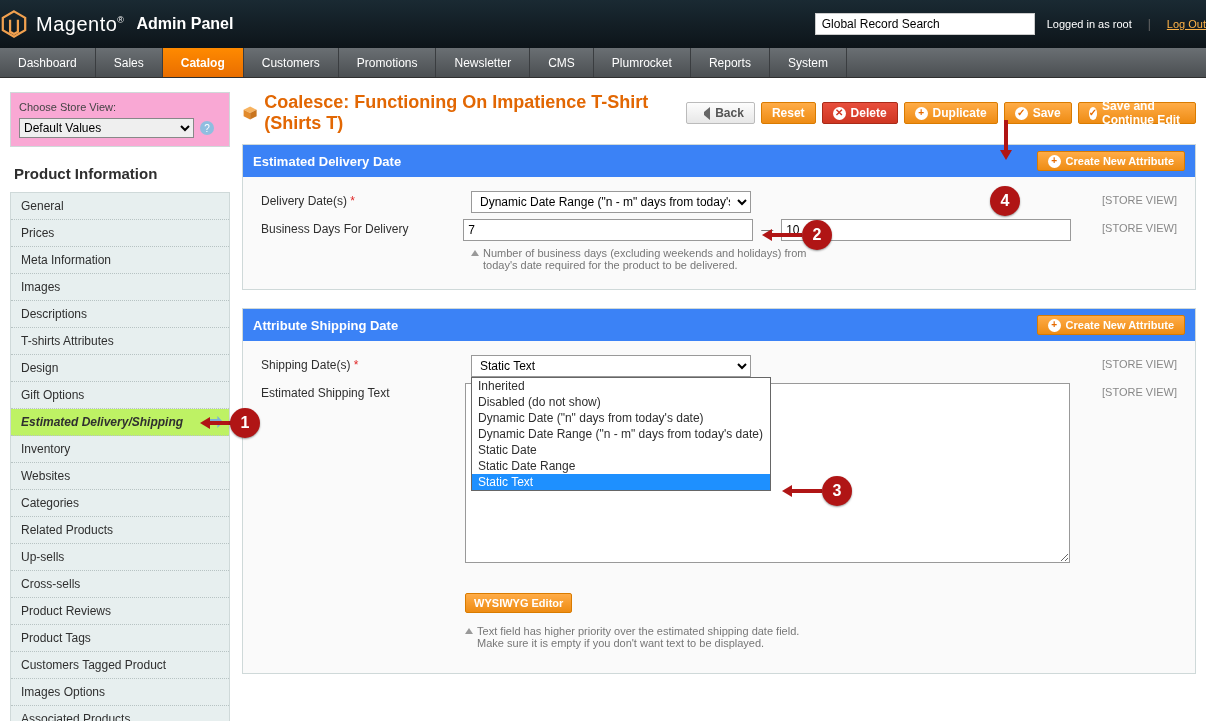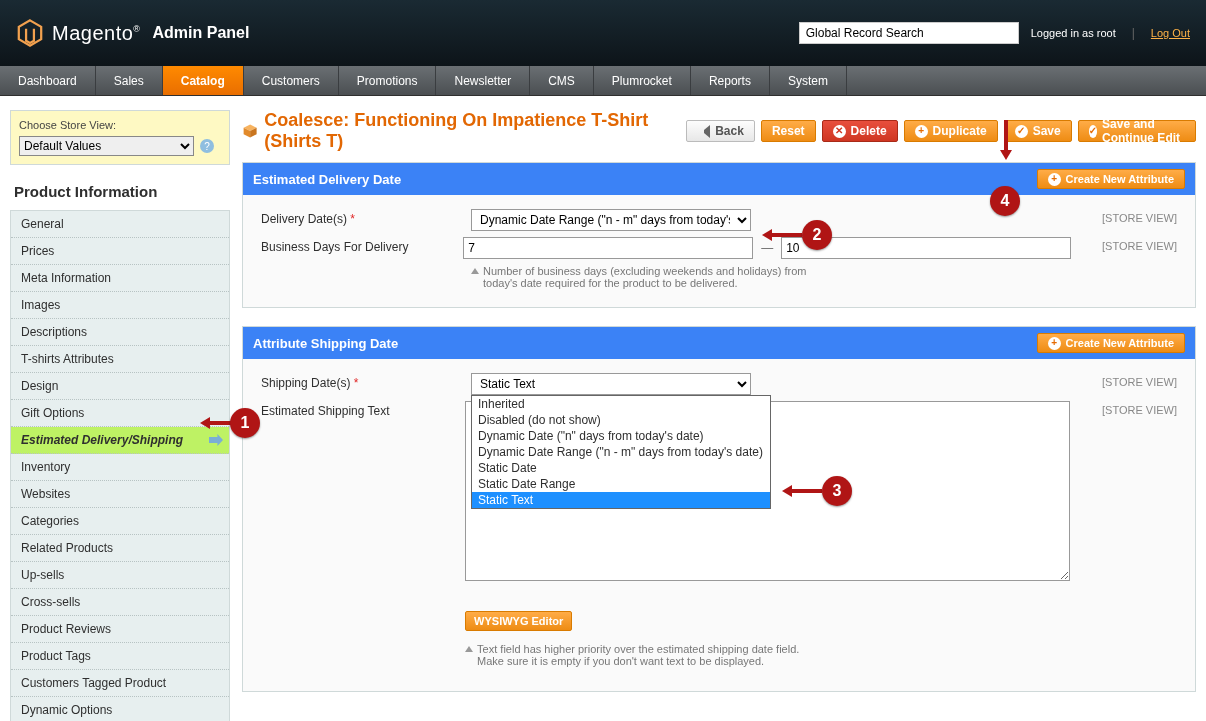--- a/index.html
+++ b/index.html
@@ -1,19 +1,19 @@
 <!DOCTYPE html>
 <html><head>
 <meta charset="utf-8">
 <style>
 * { margin: 0; padding: 0; box-sizing: border-box; }
 body { font-family: Arial, Helvetica, sans-serif; font-size: 12px; background: #fff; color: #2f2f2f; }
 
 
-.header { background: linear-gradient(to bottom, #1a2a33 0%, #0d1419 100%); height: 66px; display: flex; align-items: center; padding: 0 16px; }
+.header { background: linear-gradient(to bottom, #1a2a33 0%, #0d1419 100%); height: 48px; display: flex; align-items: center; padding: 0 0; }
 .logo-wrap { display: flex; align-items: center; gap: 8px; }
 .logo-icon { width: 28px; height: 28px; }
 .logo-text { color: #fff; font-size: 20px; font-weight: 300; letter-spacing: 0.5px; }
 .logo-text .tm { font-size: 9px; vertical-align: super; }
 .logo-sub { color: #fff; font-size: 16px; font-weight: 700; margin-left: 4px; }
 .header-right { margin-left: auto; display: flex; align-items: center; gap: 12px; }
 .global-search { width: 220px; height: 22px; padding: 2px 6px; border: 1px solid #ccc; font-size: 12px; }
 .header-user { color: #fff; font-size: 11px; }
 .logout { color: #ffb347; text-decoration: underline; font-size: 11px; }
 .sep { color: #666; margin: 0 4px; }
@@ -22,21 +22,21 @@
 .mainnav { background: linear-gradient(to bottom, #6a6f73 0%, #4b4f52 100%); height: 30px; display: flex; border-bottom: 1px solid #2f2f2f; }
 .mainnav-item { color: #fff; padding: 0 18px; line-height: 30px; font-size: 12px; border-right: 1px solid #3a3d40; cursor: pointer; }
 .mainnav-item.active { background: linear-gradient(to bottom, #ff8a00 0%, #e96e00 100%); font-weight: bold; }
 
 
 .container { display: flex; padding: 14px 10px; gap: 12px; }
 .sidebar { width: 220px; flex-shrink: 0; }
 .main { flex: 1; min-width: 0; }
 
 
-.store-view-box { background: #fef9c3; border: 1px solid #cfd9d9; padding: 8px; margin-bottom: 10px; }
+.store-view-box { background: #f9a8d4; border: 1px solid #cfd9d9; padding: 8px; margin-bottom: 10px; }
 .store-view-label { font-size: 11px; margin-bottom: 5px; color: #444; }
 .store-view-select { width: 175px; height: 20px; font-size: 12px; border: 1px solid #888; }
 .svrow { display: flex; align-items: center; gap: 6px; }
 .help-icon { width: 14px; height: 14px; border-radius: 50%; background: #8fbee0; color: #fff; font-size: 10px; display: inline-flex; align-items: center; justify-content: center; }
 .sidebar h3 { font-size: 15px; font-weight: bold; padding: 8px 4px 10px; color: #2f2f2f; }
 .sidenav { border: 1px solid #cfd9d9; background: #e7efef; }
 .sidenav-item { border-bottom: 1px dotted #b7c3c3; padding: 6px 10px; font-size: 12px; color: #2f2f2f; cursor: pointer; }
 .sidenav-item:last-child { border-bottom: none; }
 .sidenav-item.active { font-weight: bold; font-style: italic; background: #bef264; position: relative; }
 .sidenav-item.active::after { content: ""; position: absolute; right: 6px; top: 50%; transform: translateY(-50%); width: 14px; height: 12px; background: #7baed5; clip-path: polygon(0 25%, 60% 25%, 60% 0, 100% 50%, 60% 100%, 60% 75%, 0 75%); }
@@ -149,21 +149,21 @@
         <div class="sidenav-item active">Estimated Delivery/Shipping</div>
         <div class="sidenav-item">Inventory</div>
         <div class="sidenav-item">Websites</div>
         <div class="sidenav-item">Categories</div>
         <div class="sidenav-item">Related Products</div>
         <div class="sidenav-item">Up-sells</div>
         <div class="sidenav-item">Cross-sells</div>
         <div class="sidenav-item">Product Reviews</div>
         <div class="sidenav-item">Product Tags</div>
         <div class="sidenav-item">Customers Tagged Product</div>
-        <div class="sidenav-item">Dynamic Options</div>
+        <div class="sidenav-item">Images Options</div>
         <div class="sidenav-item">Associated Products</div>
       </div>
   </div>
 
   <div class="main" style="position:relative;">
     <div class="page-head">
       <svg class="cube-icon" viewBox="0 0 20 20">
           <polygon points="10,2 18,6 10,10 2,6" fill="#f7b360"></polygon>
           <polygon points="2,6 10,10 10,18 2,14" fill="#e28a2b"></polygon>
           <polygon points="18,6 18,14 10,18 10,10" fill="#c9751f"></polygon>

